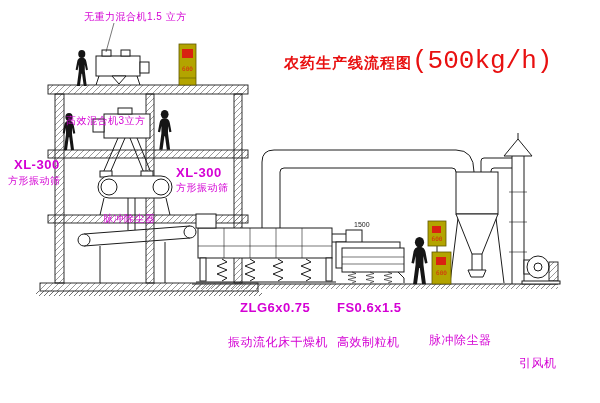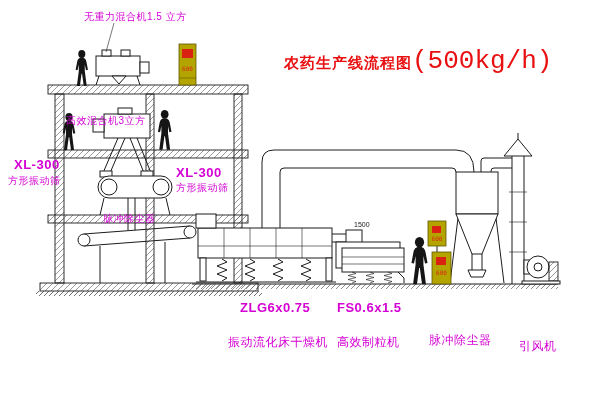--- a/index.html
+++ b/index.html
@@ -201,20 +201,20 @@
   <div class="lbl lbl-model" style="left:14px;top:158px">XL-300</div>
   <div class="lbl lbl-s" style="left:8px;top:176px">方形振动筛</div>
   <div class="lbl lbl-model" style="left:176px;top:166px">XL-300</div>
   <div class="lbl lbl-s" style="left:176px;top:183px">方形振动筛</div>
   <div class="lbl lbl-s" style="left:103px;top:214px">脉冲除尘器</div>
   <div class="lbl lbl-m" style="left:228px;top:289px">振动流化床干燥机</div>
   <div class="lbl lbl-model" style="left:240px;top:301px">ZLG6x0.75</div>
   <div class="lbl lbl-m" style="left:337px;top:289px">高效制粒机</div>
   <div class="lbl lbl-model" style="left:337px;top:301px">FS0.6x1.5</div>
   <div class="lbl lbl-m" style="left:429px;top:287px">脉冲除尘器</div>
-  <div class="lbl lbl-m" style="left:519px;top:293px">引风机</div>
+  <div class="lbl lbl-m" style="left:519px;top:310px">引风机</div>
 
   <div class="note" style="left:354px;top:221px">1500</div>
   <div class="cabtxt" style="left:179px;top:66px;width:17px">600</div>
   <div class="cabtxt" style="left:428px;top:236px;width:18px">600</div>
   <div class="cabtxt" style="left:432px;top:270px;width:19px">600</div>
 
 </div>
 
 </body></html>

